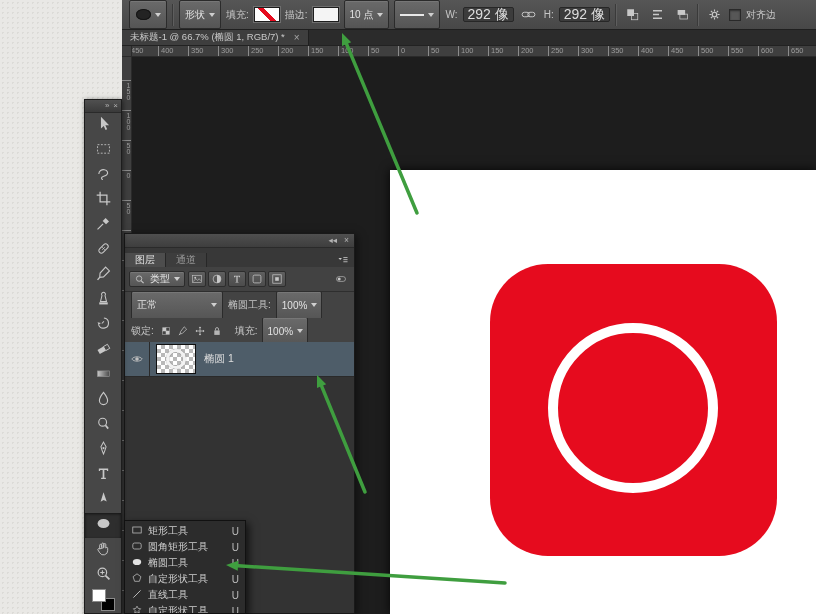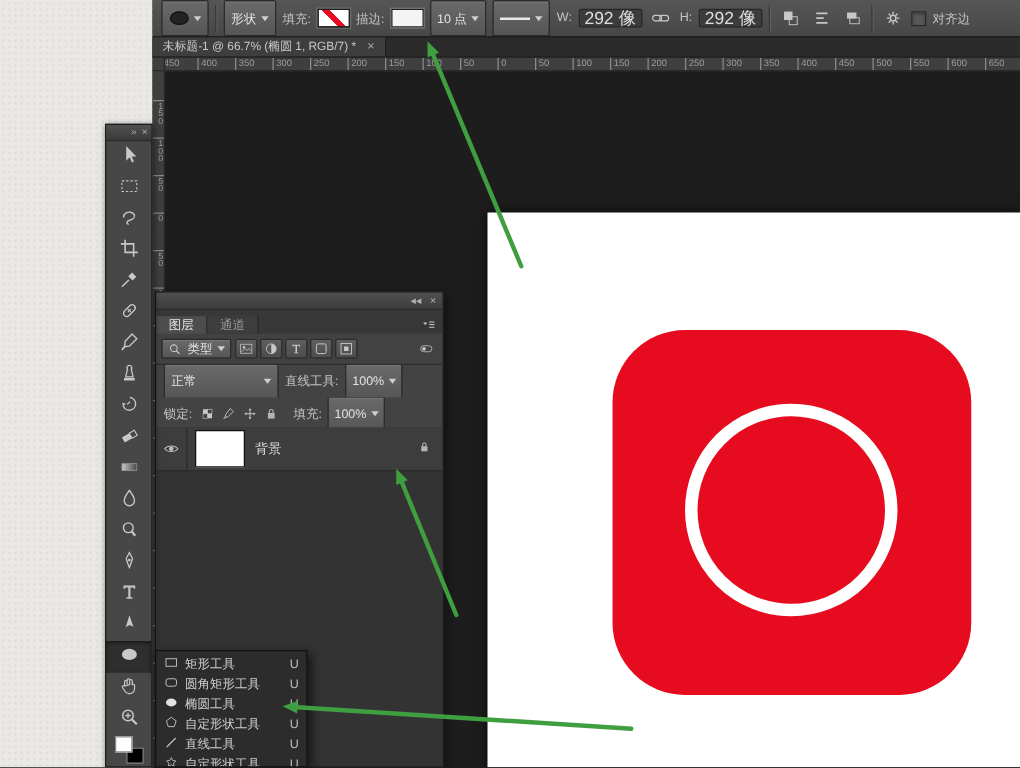--- a/index.html
+++ b/index.html
@@ -448,21 +448,21 @@
           <rect x="2.5" y="6" width="15" height="8" rx="4" fill="none" stroke="#c8c8c8"></rect>
           <circle cx="7" cy="10" r="2.5" fill="#c8c8c8"></circle>
         </svg>
       </span>
   </div>
   <div class="blend-row">
     <div class="ctl" style="width:92px;">
       <span>正常</span>
       <span class="arrow-down" style="margin-left:auto;"></span>
     </div>
-    <span class="lbl">直线工具:</span>
+    <span class="lbl">椭圆工具:</span>
     <div class="ctl" style="width:46px;">
       <span>100%</span>
       <span class="arrow-down" style="margin-left:auto;"></span>
     </div>
   </div>
   <div class="lock-row">
     <span class="lbl">锁定:</span>
     <span style="display:inline-flex;gap:1px;">
         <span class="lock-btn">
           <svg viewBox="0 0 20 20" aria-hidden="true">
@@ -491,33 +491,31 @@
           </svg>
         </span>
       </span>
     <span class="lbl" style="margin-left:6px;">填充:</span>
     <div class="ctl" style="width:46px;">
       <span>100%</span>
       <span class="arrow-down" style="margin-left:auto;"></span>
     </div>
   </div>
   <div class="layers-list">
-      <div class="layer-row">
+      <div class="layer-row selected" style="background: rgb(78, 93, 105);">
         <span class="eye-cell">
           <svg viewBox="0 0 20 20" aria-hidden="true">
             <path d="M2.5 10 C5.5 5.8 14.5 5.8 17.5 10 C14.5 14.2 5.5 14.2 2.5 10 Z" fill="none" stroke="#c0c0c0" stroke-width="1.2"></path>
             <circle cx="10" cy="10" r="2.6" fill="#c0c0c0"></circle>
           </svg>
         </span>
-        <span class="thumb white"></span>
-        <span class="layer-name">背景</span>
-        <span class="row-lock"><svg viewBox="0 0 20 20" aria-hidden="true">
-            <rect x="5.5" y="9" width="9" height="7.5" fill="#b5b5b5"></rect>
-            <path d="M7.5 9 V6.8 a2.5 2.5 0 0 1 5 0 V9" fill="none" stroke="#b5b5b5" stroke-width="1.5"></path>
-          </svg></span>
+        <span class="thumb checker">
+          <span class="ring-thumb"></span>
+        </span>
+        <span class="layer-name">椭圆 1</span>
       </div>
     </div>
 </div>
 
 <div class="shape-menu">
   <div>
       <div class="menu-item">
         <span class="mi-icon"><svg viewBox="0 0 20 20" aria-hidden="true">
             <rect x="3" y="5" width="14" height="10" fill="none" stroke="#c8c8c8" stroke-width="1.2"></rect>
           </svg></span>

